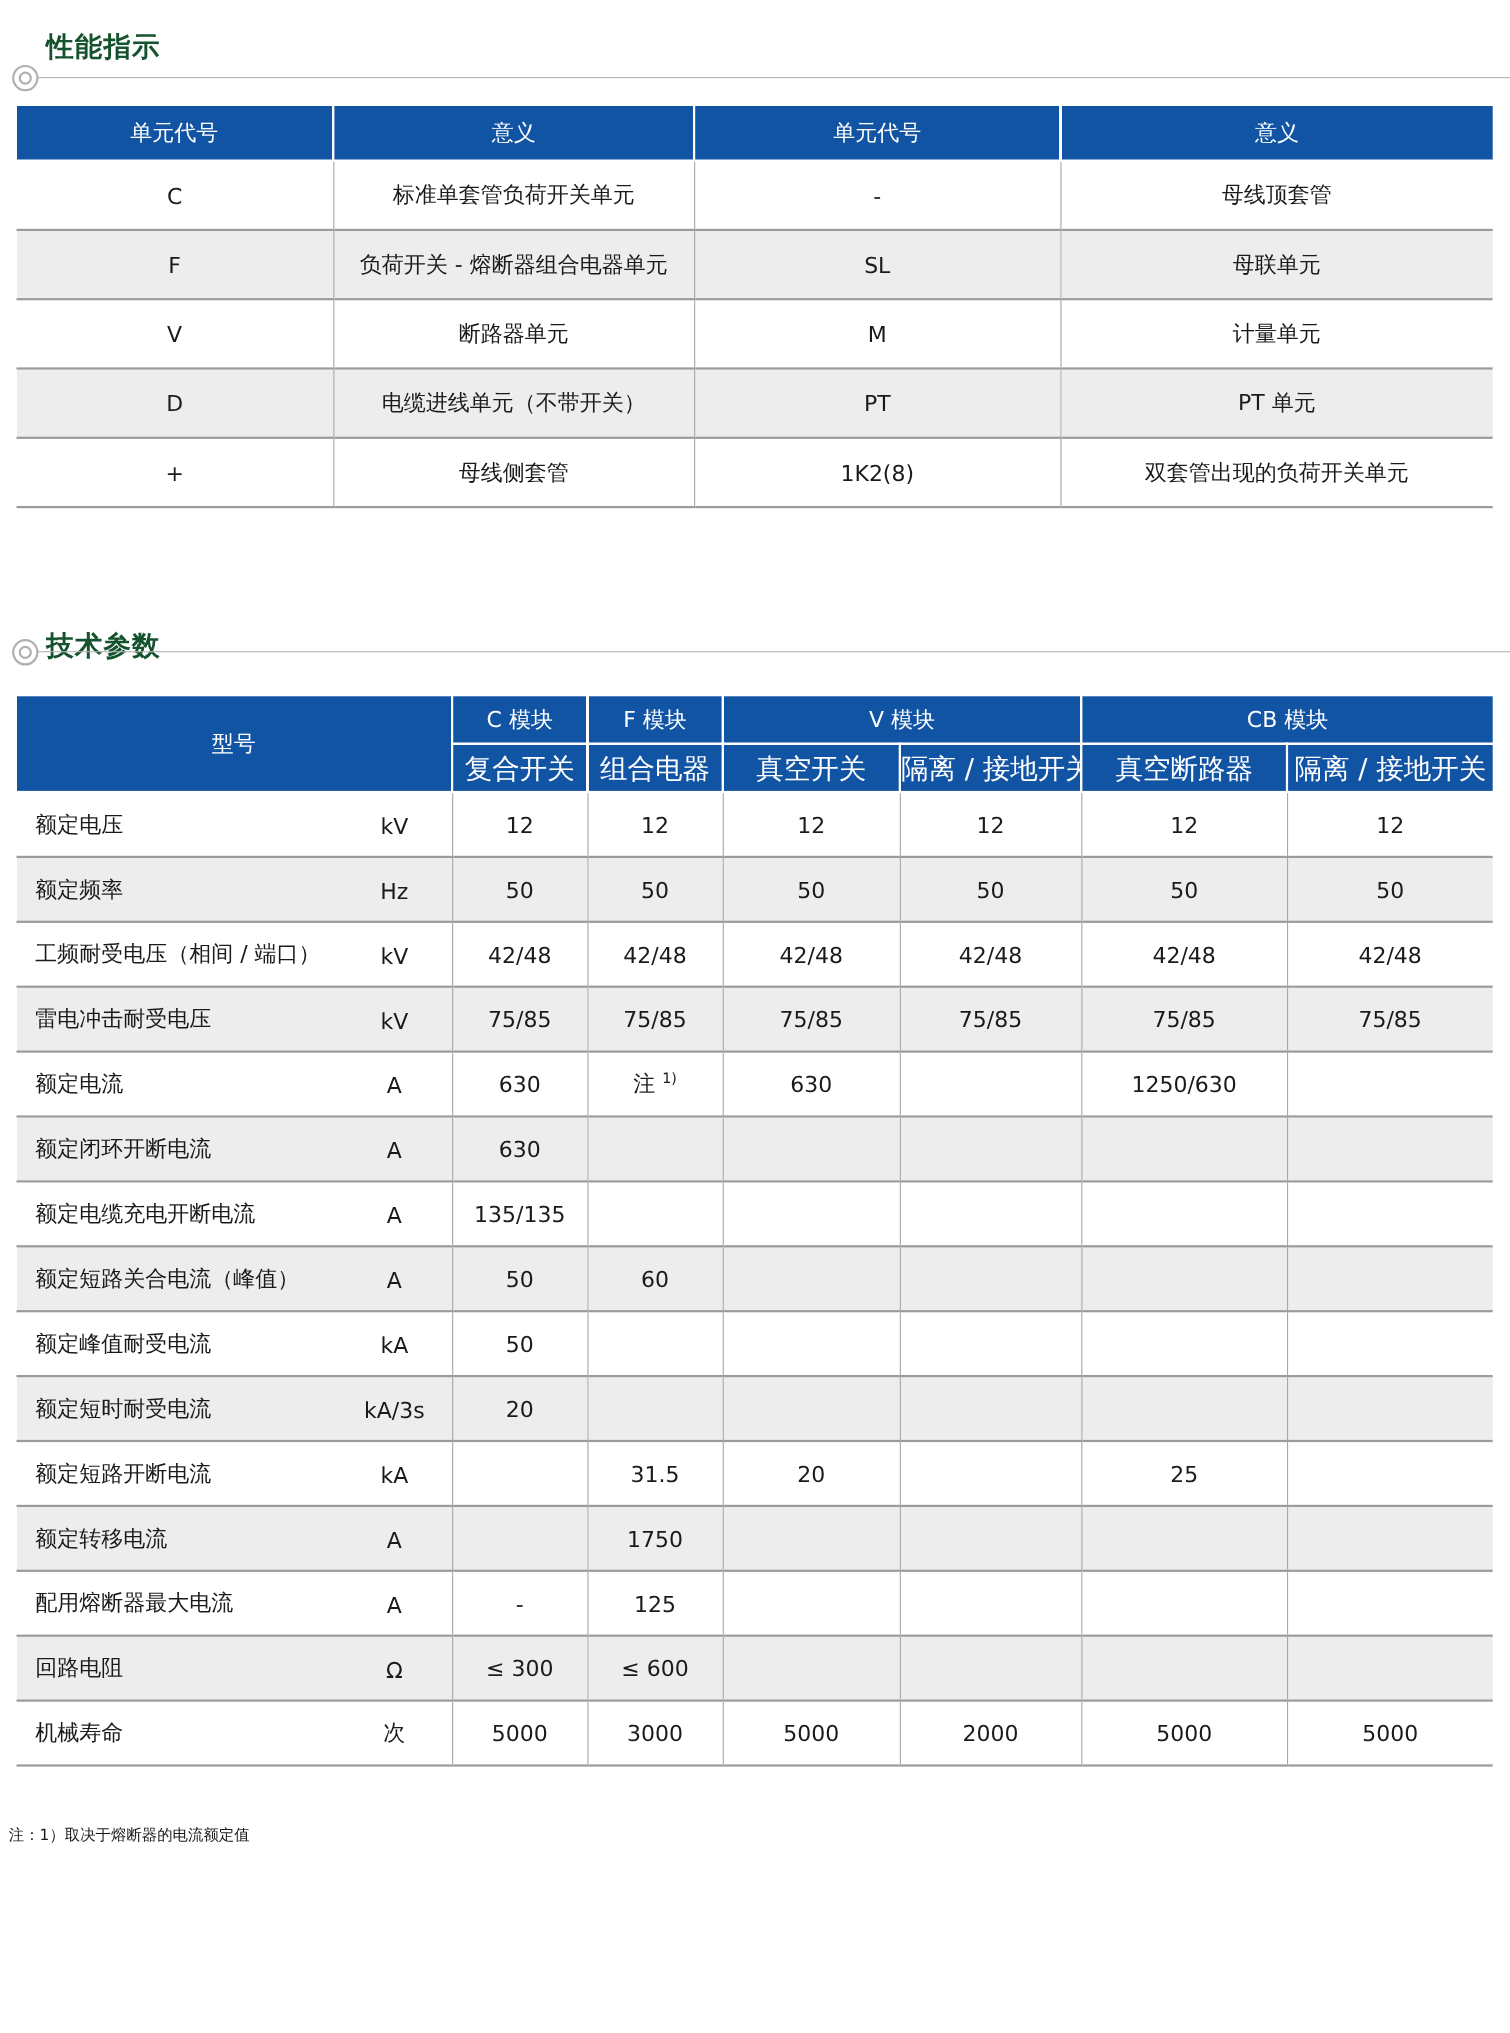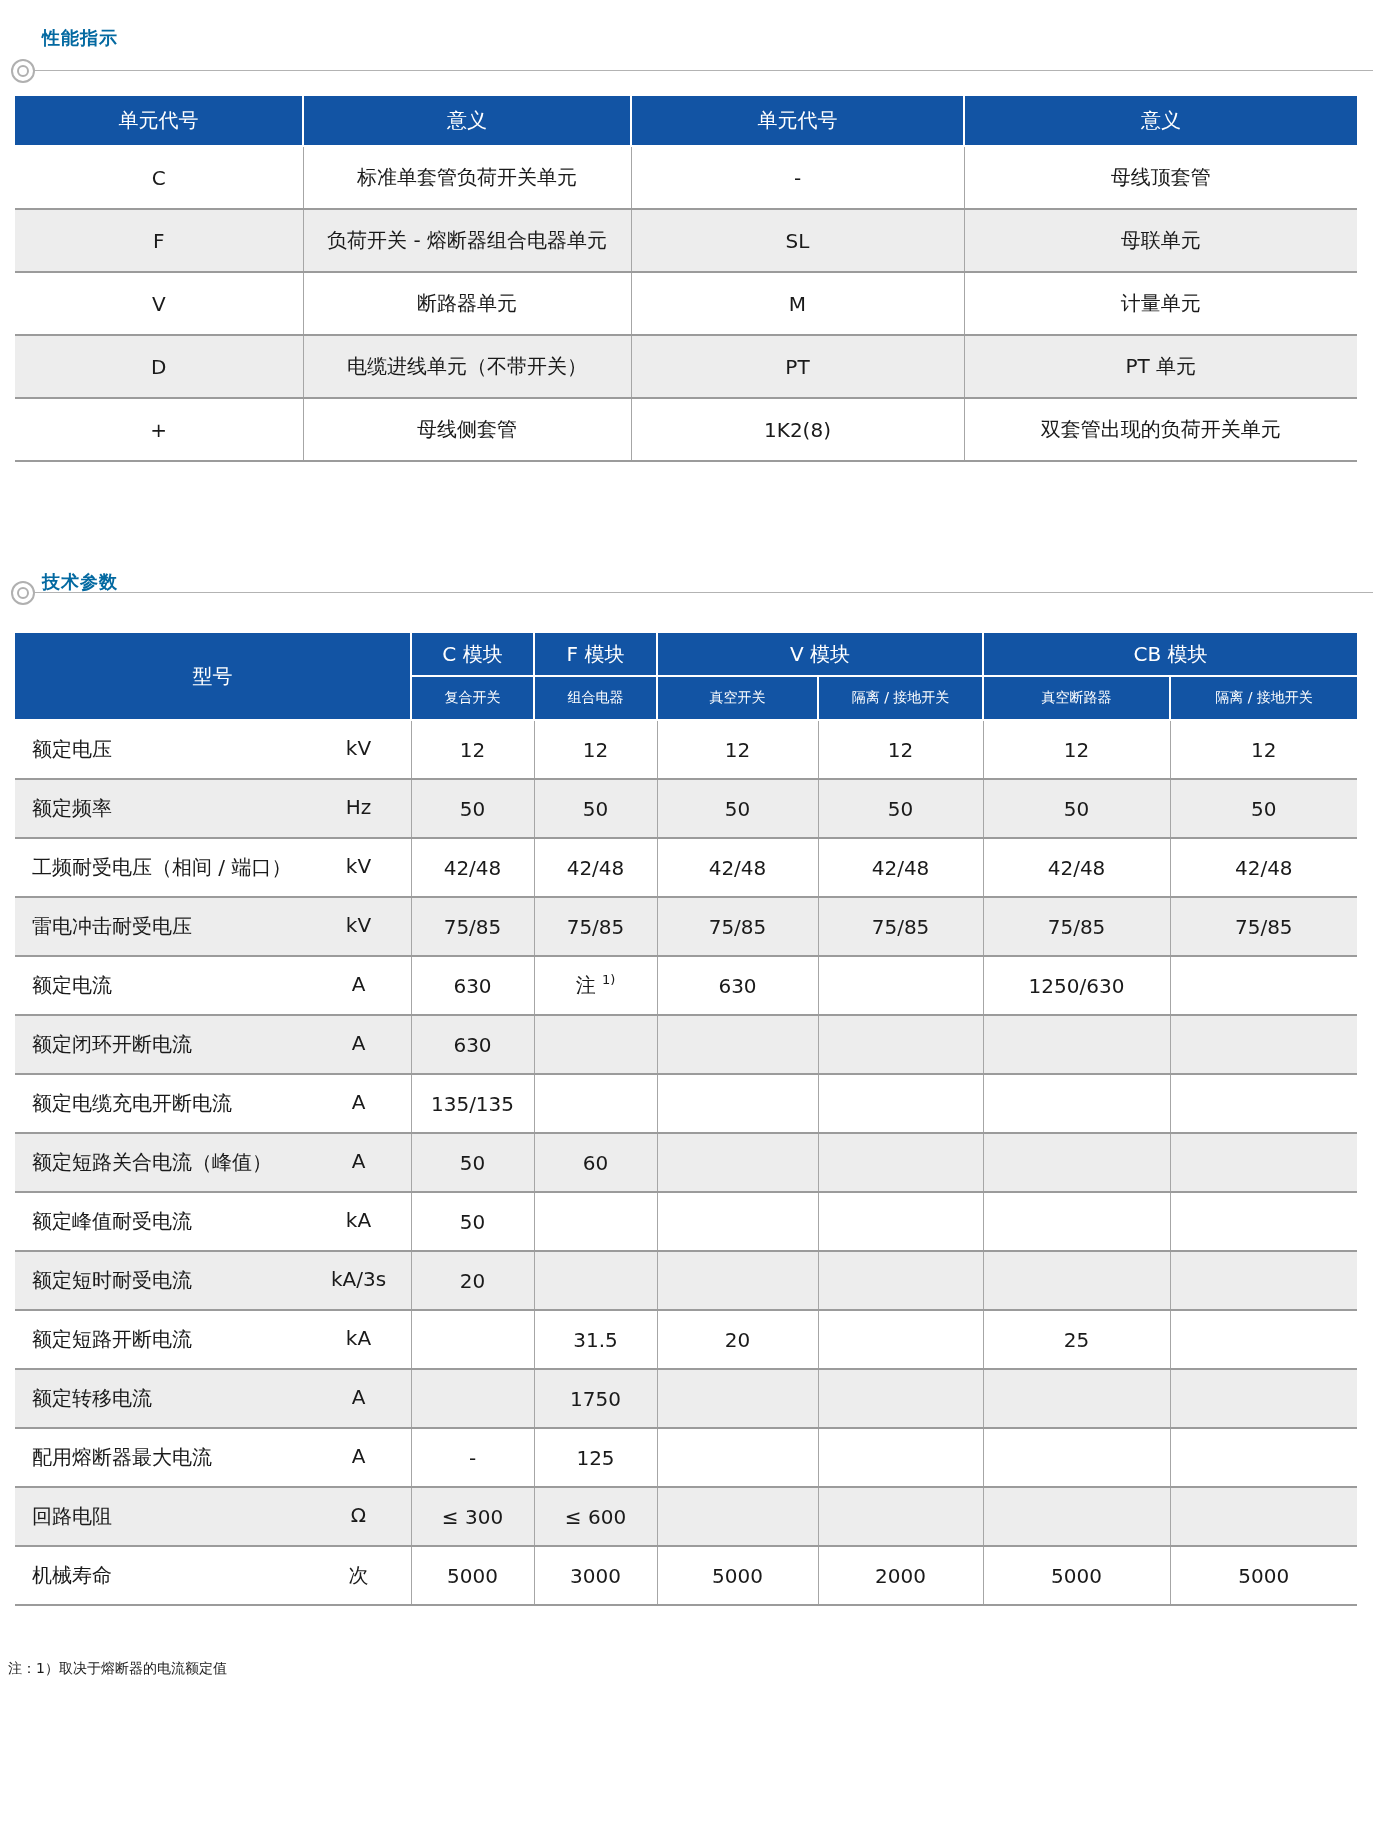--- a/index.html
+++ b/index.html
@@ -8,23 +8,23 @@
     background: #ffffff;
     position: relative;
     font-family: "DejaVu Sans", sans-serif;
     color: #1a1a1a;
     overflow: hidden;
   }
   .abs { position: absolute; }
 
   
   .sec-title {
-    font-size: 18px;
+    font-size: 25px;
     font-weight: bold;
-    color: #0369a1;
+    color: #14532d;
     letter-spacing: 1px;
     white-space: nowrap;
   }
   .divider-line {
     height: 0;
     border-top: 1px solid #b3b3b3;
   }
   .ring-outer {
     width: 20px; height: 20px;
     border: 2px solid #b0b0b0;
@@ -76,26 +76,26 @@
 
   
   .t1 { left: 15px; top: 96px; width: 1342px; }
   .t1 thead tr { height: 50px; font-family: Liberation Serif, serif; }
   .t1 tbody tr { height: 63px; }
 
   
   .t2 { left: 15px; top: 633px; width: 1342px; }
   .t2 thead tr.h1 { height: 43px; }
   .t2 thead tr.h2 { height: 44px; }
-  .t2 thead tr.h2 th { font-size: 14px; }
+  .t2 thead tr.h2 th { font-size: 25px; }
   .t2 tbody tr { height: 59px; }
   .t2 td.param-cell { text-align: left; }
   .param-flex {
     display: flex;
-    align-items: flex-start;
+    align-items: flex-end;
     width: 100%;
   }
   .pname {
     flex: 1;
     padding-left: 17px;
     text-align: left;
     white-space: nowrap;
   }
   .punit {
     width: 104px;

